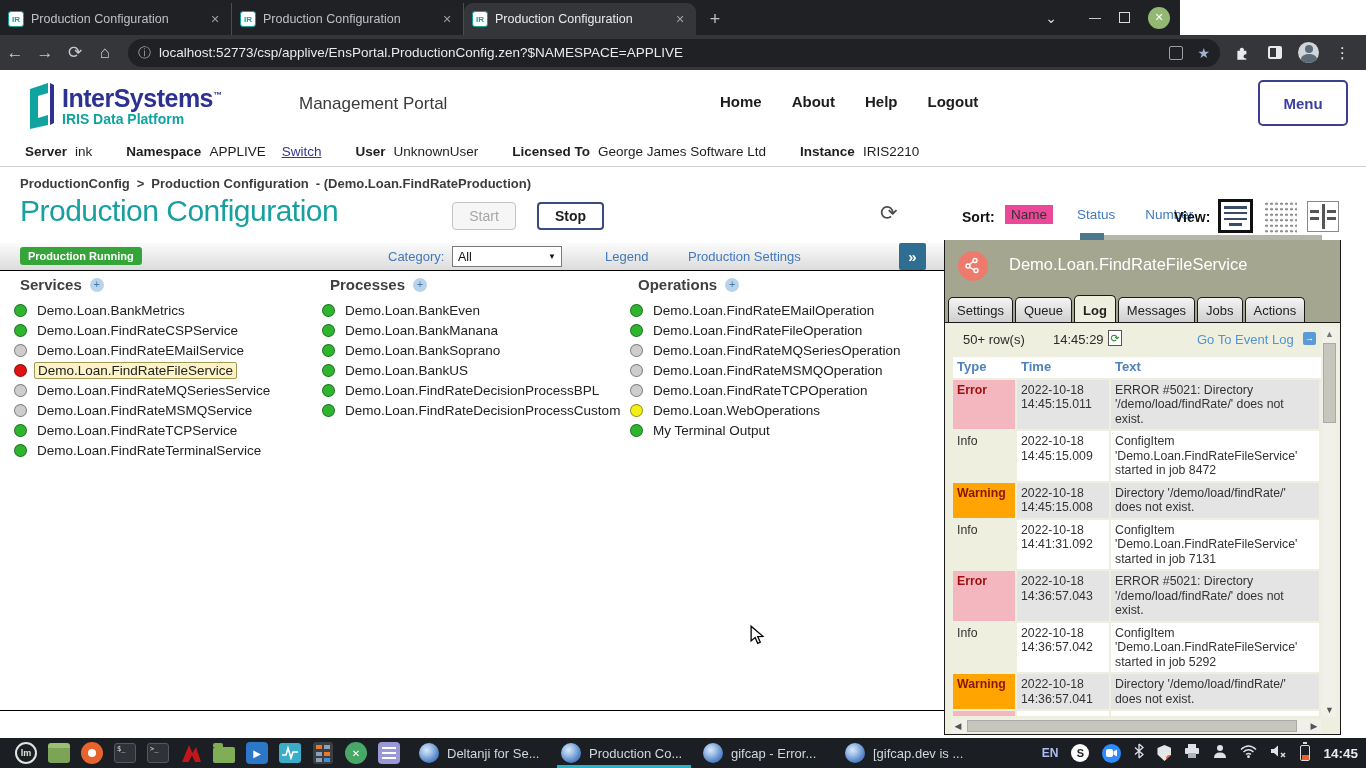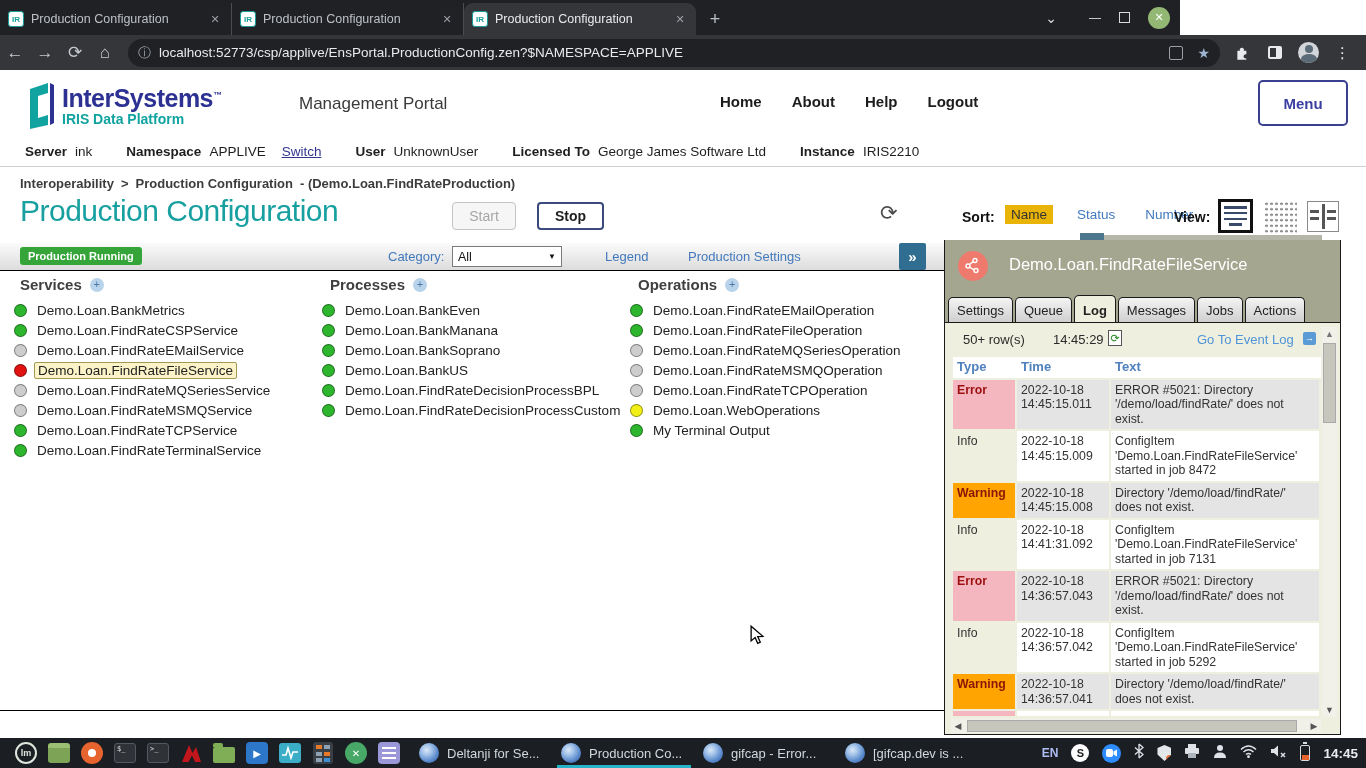--- a/index.html
+++ b/index.html
@@ -58,21 +58,21 @@
   
   .breadcrumb{position:absolute;left:20px;top:176px;font-size:13px;font-weight:bold;color:#3c3c3c;display:flex;gap:7px;align-items:center;}
   .page-title{position:absolute;left:20px;top:194px;font-size:30px;color:#18a0a0;letter-spacing:-0.5px;}
   .btn{border-radius:4px;font-size:14px;display:flex;align-items:center;justify-content:center;}
   .btn-start{position:absolute;left:452px;top:202px;width:64px;height:28px;background:#f6f6f6;border:1px solid #c3c3c3;color:#a6a6a6;}
   .btn-stop{position:absolute;left:537px;top:202px;width:67px;height:28px;background:#fff;border:2px solid #3a4a7c;color:#1e1e1e;font-weight:bold;}
   .refresh-ic{position:absolute;left:880px;top:201px;font-size:21px;color:#4b4b4b;}
   .sort-label{position:absolute;left:962px;top:209px;font-size:14px;font-weight:bold;color:#111;}
   .sort-opts{position:absolute;left:1005px;top:205px;display:flex;gap:18px;font-size:13.5px;align-items:center;}
   .sort-opt{color:#4279bd;padding:2px 6px;}
-  .sort-opt.selected{background:#eab308;color:#333;}
+  .sort-opt.selected{background:#ec4899;color:#333;}
   .view-label{position:absolute;left:1174px;top:209px;font-size:14px;font-weight:bold;color:#111;}
   .view-list{position:absolute;left:1218px;top:199px;width:35px;height:34px;border:3px solid #111;background:#fff;padding:4px 3px;display:flex;flex-direction:column;justify-content:space-between;align-items:center;}
   .view-list i{display:block;height:2.5px;background:#3a4a6b;width:100%;}
   .view-list i:last-child{width:60%;}
   .view-grid{position:absolute;left:1263px;top:200px;width:34px;height:33px;background-image:radial-gradient(#8d8d8d 1.1px,transparent 1.3px);background-size:5px 5.5px;background-position:1px 1px;}
   .view-split{position:absolute;left:1307px;top:201px;width:32px;height:31px;border:1px solid #8a8a8a;background:#fff;}
   .view-split:before{content:"";position:absolute;left:14px;top:2px;bottom:2px;width:3px;background:#555;}
   .view-split .b{position:absolute;height:3px;background:#555;width:9px;}
 
   
@@ -267,21 +267,21 @@
     <span class="sb-switch">Switch</span>
     <span class="sb-l">User</span>
     <span class="sb-v">UnknownUser</span>
     <span class="sb-l">Licensed To</span>
     <span class="sb-v">George James Software Ltd</span>
     <span class="sb-l">Instance</span>
     <span class="sb-v">IRIS2210</span>
   </div>
 
   <div class="breadcrumb">
-    <span>Interoperability</span>
+    <span>ProductionConfig</span>
     <span>&gt;</span>
     <span>Production Configuration</span>
     <span>- (Demo.Loan.FindRateProduction)</span>
   </div>
   <div class="page-title">Production Configuration</div>
   <div class="btn btn-start">Start</div>
   <div class="btn btn-stop">Stop</div>
   <div class="refresh-ic">⟳</div>
   <div class="sort-label">Sort:</div>
   <div class="sort-opts">

